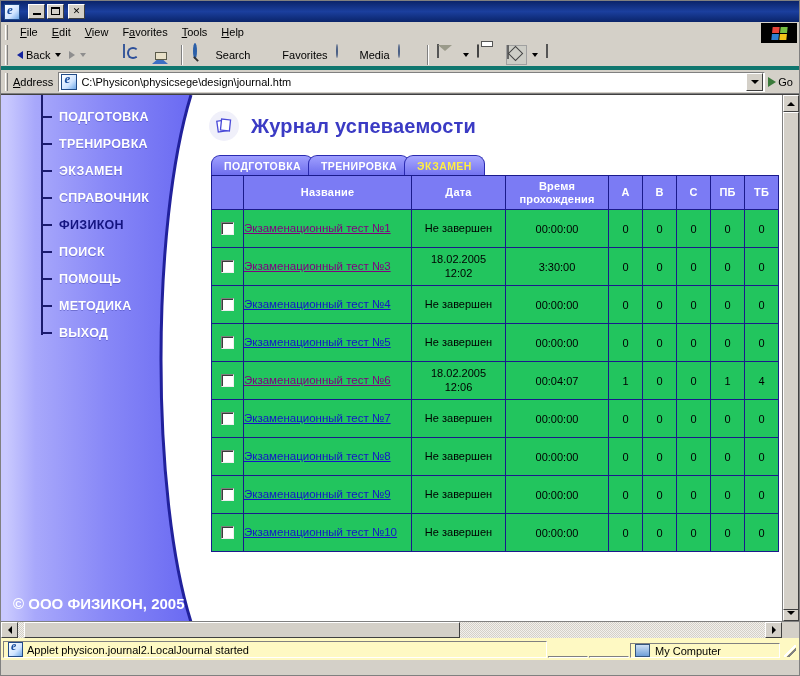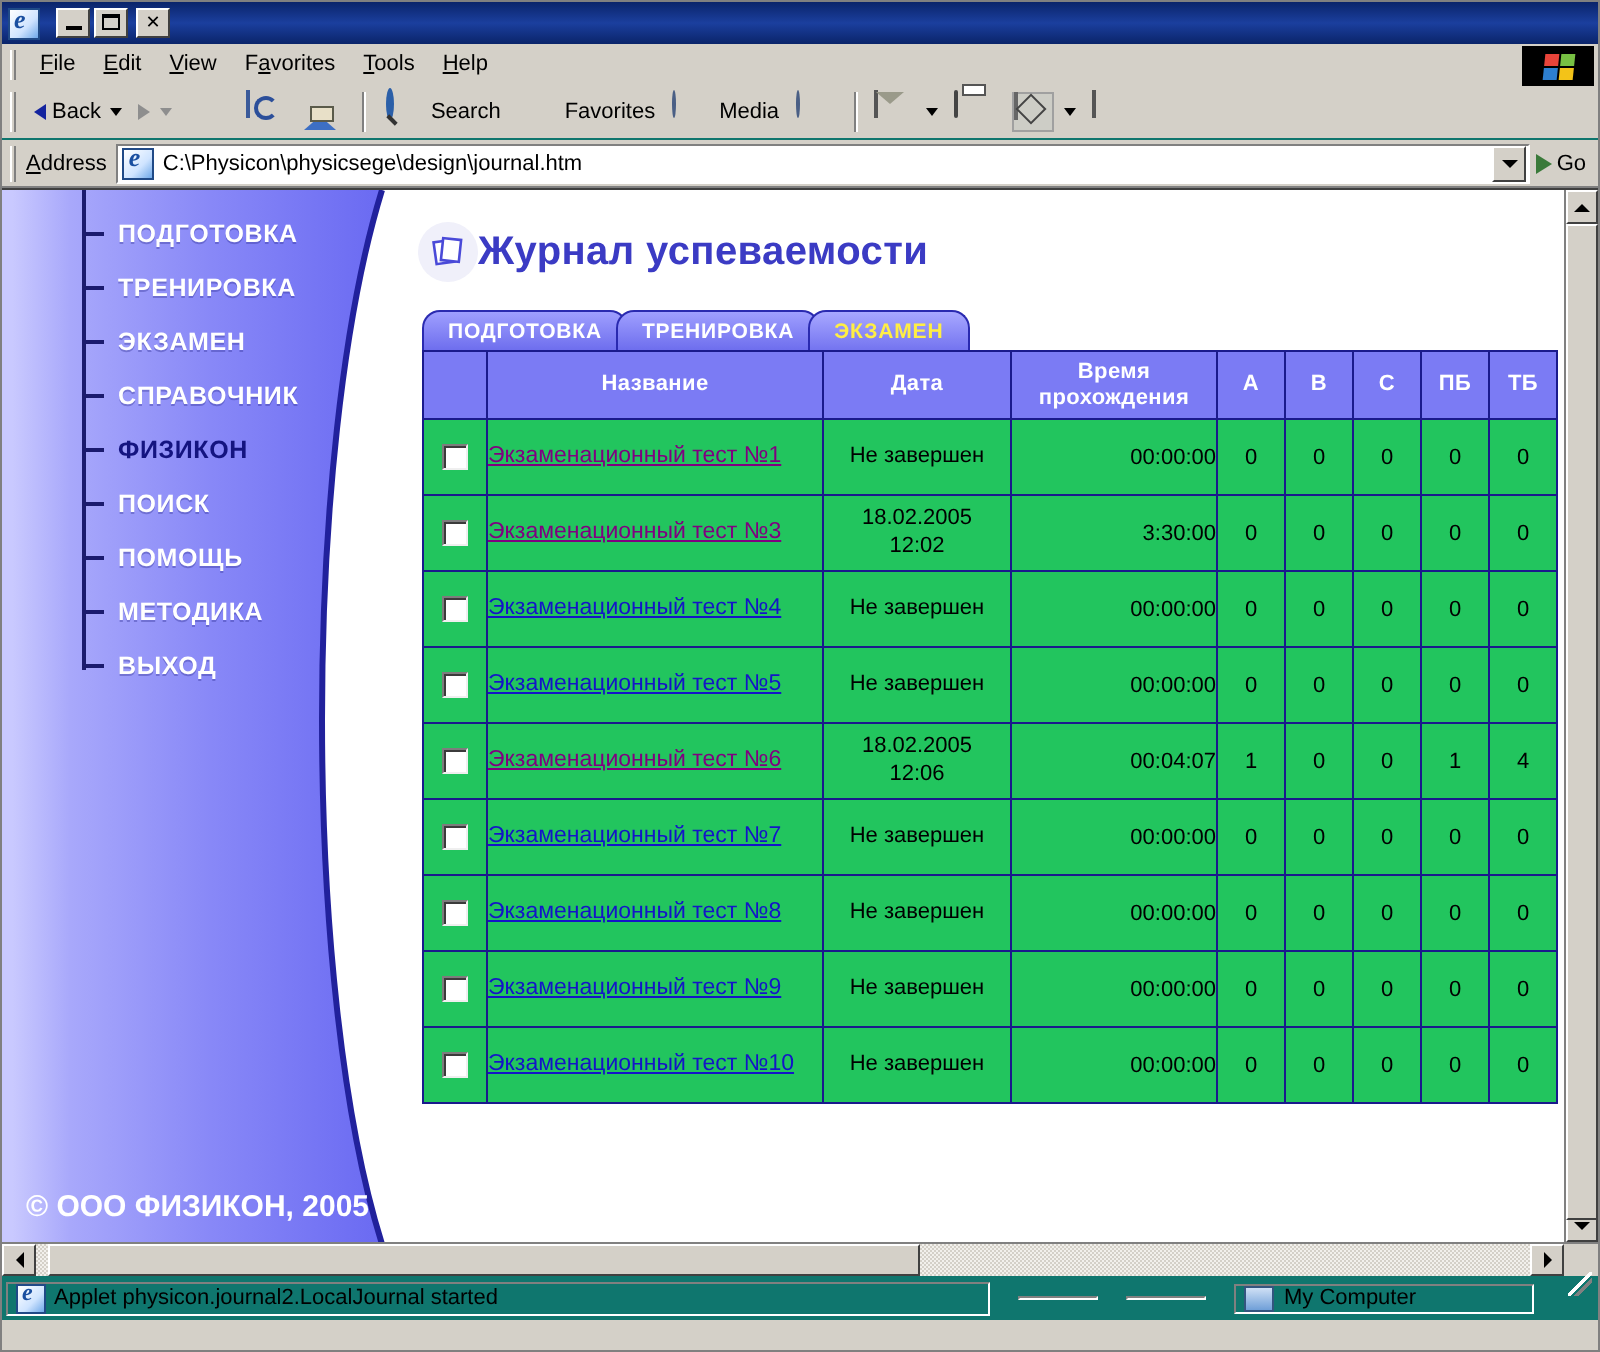--- a/index.html
+++ b/index.html
@@ -103,21 +103,21 @@
   #menu-logo .flag i:nth-child(2){ background:#77c043; }
   #menu-logo .flag i:nth-child(3){ background:#2d7fd0; }
   #menu-logo .flag i:nth-child(4){ background:#f3c318; }
 
   
   #toolbar {
     height: 27px;
     display: flex; align-items: center;
     background: #d4d0c8;
     padding-left: 4px;
-    border-bottom: 1px solid #0f766e;
+    border-bottom: 4px solid #0f766e;
   }
   #toolbar .grip {
     width: 3px; height: 20px;
     border-left: 1px solid #fff;
     border-right: 1px solid #808080;
     margin-right: 5px;
   }
   .tb-btn {
     display: flex; align-items: center; gap: 3px;
     font-size: 11px; color: #000;
@@ -373,21 +373,21 @@
   }
 
   
   #content {
     position: absolute;
     left: 205px; top: 0;
     right: 0; bottom: 0;
   }
   #page-head {
     display: flex; align-items: center;
-    gap: 0;
+    gap: 12px;
     padding: 16px 0 0 3px;
   }
   #page-icon {
     width: 30px; height: 30px;
     border-radius: 50%;
     background: #f0f0fa;
     display: flex; align-items: center; justify-content: center;
     flex: 0 0 30px;
   }
   #page-title {
@@ -445,21 +445,21 @@
     color: #ffffff;
     font-weight: bold;
     text-align: center;
     height: 34px;
     line-height: 1.15;
     letter-spacing: .2px;
   }
   td.c-check { width: 32px; text-align: center; }
   td.c-name  { width: 168px; padding: 3px 6px 3px 5px; }
   td.c-date  { width: 94px; text-align: center; line-height: 1.2; padding: 3px 2px; }
-  td.c-time  { width: 103px; text-align: right; margin-top: 18px; }
+  td.c-time  { width: 103px; text-align: center; margin-top: 18px; }
   td.c-num   { width: 34px; text-align: center; }
   th.h-check { width: 32px; }
   th.h-name  { width: 168px; }
   th.h-date  { width: 94px; }
   th.h-time  { width: 103px; }
   th.h-num   { width: 34px; }
 
   #journal-table tbody tr { height: 30px; }
   #journal-table tbody tr.tall { height: 38px; }
 
@@ -558,24 +558,24 @@
   .tri-right {
     width: 0; height: 0;
     border-top: 4px solid transparent;
     border-bottom: 4px solid transparent;
     border-left: 4px solid #000;
   }
 
   
   #statusbar {
     height: 22px;
-    display: flex; align-items: center;
-    background: #0f766e;
+    display: flex; align-items: flex-end;
+    background: #fef9c3;
     padding: 2px 2px 2px 2px;
-    gap: 14px;
+    gap: 1px;
   }
   .status-pane {
     border: 1px solid;
     border-color: #808080 #ffffff #ffffff #808080;
     display: flex; align-items: center;
     font-size: 11px; color: #000;
     padding: 0 4px;
     overflow: hidden;
     white-space: nowrap;
   }

